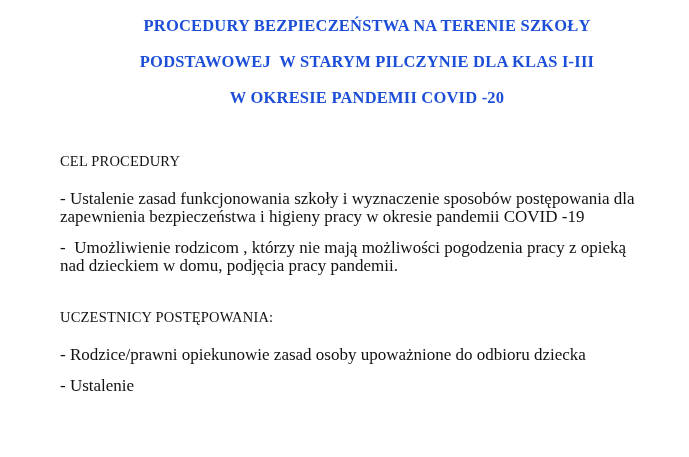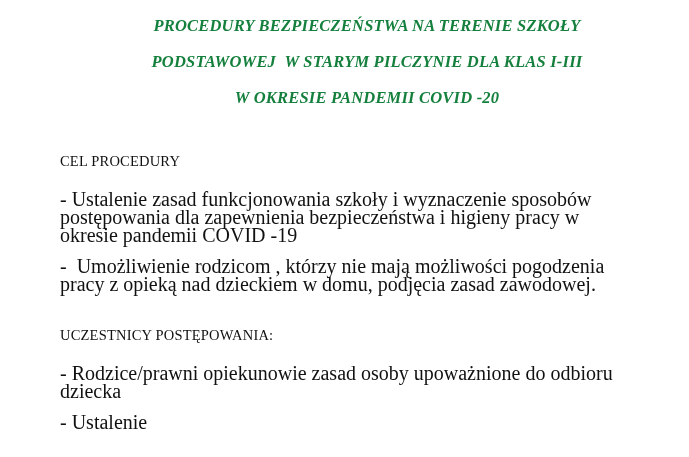--- a/index.html
+++ b/index.html
@@ -23,42 +23,41 @@
     padding-right: 40px;
     text-align: center;
   }
   .title-line {
     font-weight: bold;
     font-size: 16.5px;
     line-height: 19px;
     letter-spacing: 0.2px;
     margin: 0 0 17px 0;
     white-space: pre-wrap;
-    color: #15803d;
-    font-style: italic;
+    color: #1d4ed8;
   }
   .body-block {
     padding-left: 60px;
     padding-right: 32px;
   }
   .section-heading {
     font-size: 14.5px;
     line-height: 17px;
     margin: 0 0 20px 0;
     letter-spacing: 0.2px;
     white-space: pre-wrap;
   }
   .heading-cel {
     margin-top: 46px;
   }
   .heading-uczestnicy {
     margin-top: 34px;
   }
   .paragraph {
-    font-size: 20px;
+    font-size: 17px;
     line-height: 18px;
     margin: 0 0 13px 0;
     white-space: pre-wrap;
     max-width: 575px;
   }
 </style>
 </head>
 <body>
 
 <div class="page">
@@ -67,21 +66,21 @@
     <div class="title-line">PROCEDURY BEZPIECZEŃSTWA NA TERENIE SZKOŁY</div>
     <div class="title-line">PODSTAWOWEJ  W STARYM PILCZYNIE DLA KLAS I-III</div>
     <div class="title-line">W OKRESIE PANDEMII COVID -20</div>
   </div>
 
   <div class="body-block">
 
     <div class="section">
       <div class="section-heading heading-cel">CEL PROCEDURY</div>
       <p class="paragraph">- Ustalenie zasad funkcjonowania szkoły i wyznaczenie sposobów postępowania dla zapewnienia bezpieczeństwa i higieny pracy w okresie pandemii COVID -19</p>
-      <p class="paragraph">-  Umożliwienie rodzicom , którzy nie mają możliwości pogodzenia pracy z opieką nad dzieckiem w domu, podjęcia zasad zawodowej.</p>
+      <p class="paragraph">-  Umożliwienie rodzicom , którzy nie mają możliwości pogodzenia pracy z opieką nad dzieckiem w domu, podjęcia pracy pandemii.</p>
     </div>
 
     <div class="section">
       <div class="section-heading heading-uczestnicy">UCZESTNICY POSTĘPOWANIA:</div>
       <p class="paragraph">- Rodzice/prawni opiekunowie zasad osoby upoważnione do odbioru dziecka</p>
       <p class="paragraph">- Ustalenie</p>
     </div>
 
   </div>
 </div>

